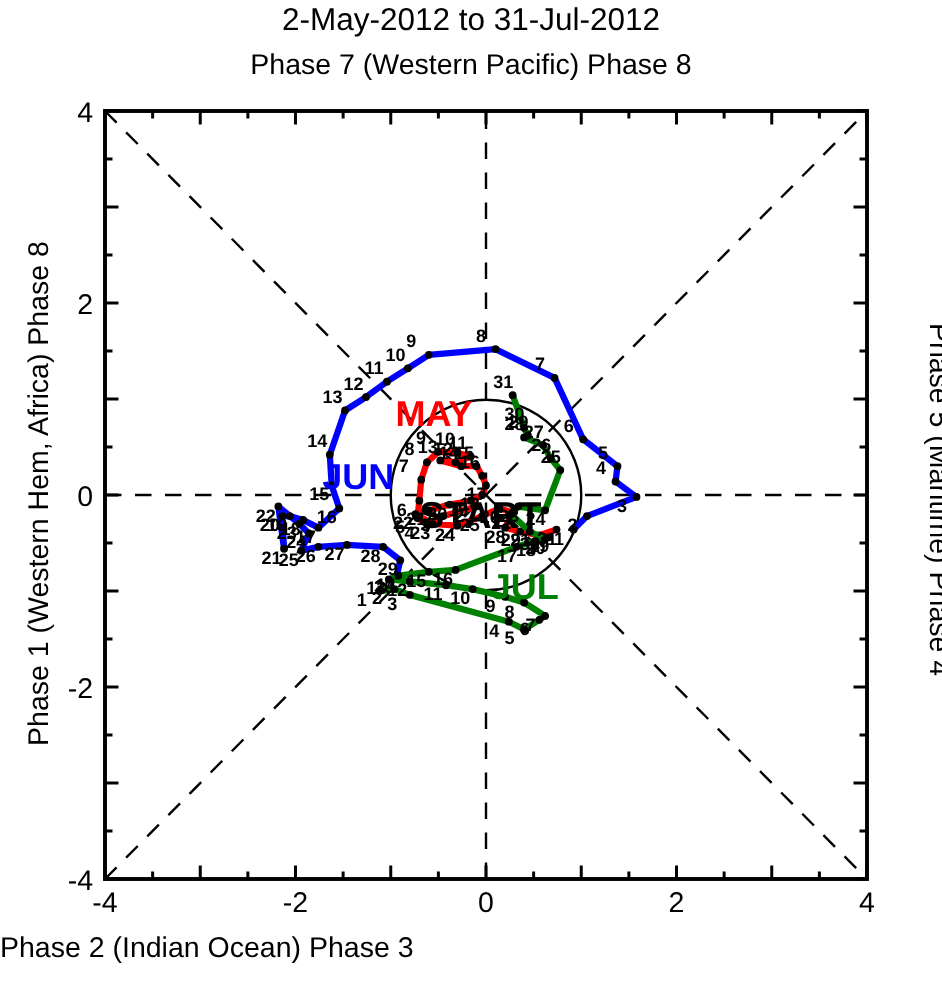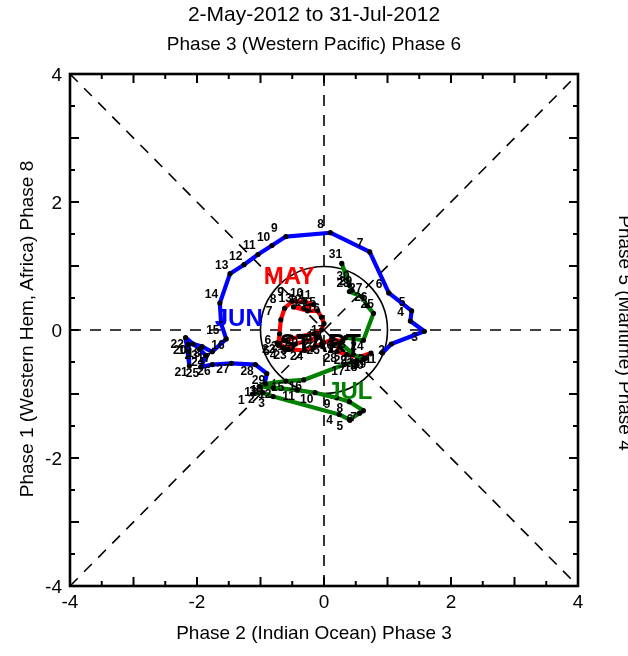--- a/index.html
+++ b/index.html
@@ -11,21 +11,21 @@
   #root{position:absolute;left:0;top:0;width:532px;height:656px;}
   .title{
     position:absolute;left:0;top:2px;width:628px;text-align:center;
     font-size:21px;color:#000;letter-spacing:0px;
   }
   .subtitle{
     position:absolute;left:0;top:33px;width:628px;text-align:center;
     font-size:19px;color:#000;
   }
   .xlabel{
-    position:absolute;left:0;top:622px;width:628px;text-align:center;
+    position:absolute;left:0;top:622px;width:628px;text-align:left;
     font-size:19px;color:#000;
   }
   .ylabel-left{
     position:absolute;left:-233px;top:318px;width:520px;text-align:center;
     font-size:19px;color:#000;
     transform:rotate(-90deg);transform-origin:center center;
   }
   .ylabel-right{
     position:absolute;left:365px;top:322px;width:520px;text-align:center;
     font-size:19px;color:#000;
@@ -36,21 +36,21 @@
   .pt-lab{font-family:"Liberation Sans", sans-serif;font-size:12px;fill:#000;font-weight:700;}
   .month-lab{font-family:"Liberation Sans", sans-serif;font-size:24px;font-weight:700;}
   .start-lab{font-family:"Liberation Sans", sans-serif;font-size:25px;font-weight:700;fill:#000;}
 </style>
 </head>
 <body>
 
 <div id="root">
 
   <div class="title">2-May-2012 to 31-Jul-2012</div>
-  <div class="subtitle">Phase 3 (Western Pacific) Phase 6</div>
+  <div class="subtitle">Phase 7 (Western Pacific) Phase 8</div>
   <div class="xlabel">Phase 2 (Indian Ocean) Phase 3</div>
   <div class="ylabel-left">Phase 1 (Western Hem, Africa) Phase 8</div>
   <div class="ylabel-right">Phase 5 (Maritime) Phase 4</div>
 
   <svg id="plot" width="628" height="656">
       <line x1="70" y1="586" x2="578" y2="74" stroke="#000" stroke-width="1.6" stroke-dasharray="11,9"></line>
       <line x1="70" y1="74" x2="578" y2="586" stroke="#000" stroke-width="1.6" stroke-dasharray="11,9"></line>
       <line x1="70" y1="330" x2="578" y2="330" stroke="#000" stroke-width="1.6" stroke-dasharray="11,9"></line>
       <line x1="324" y1="586" x2="324" y2="74" stroke="#000" stroke-width="1.6" stroke-dasharray="11,9"></line>
       <circle cx="324" cy="330" r="63.5" fill="none" stroke="#000" stroke-width="1.6"></circle>

